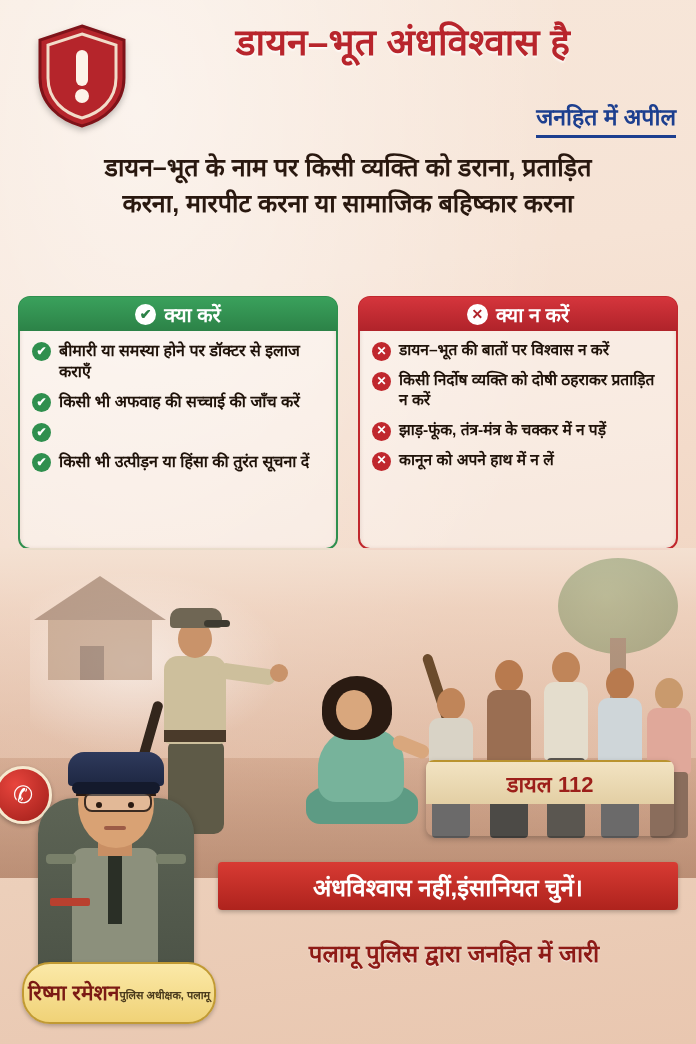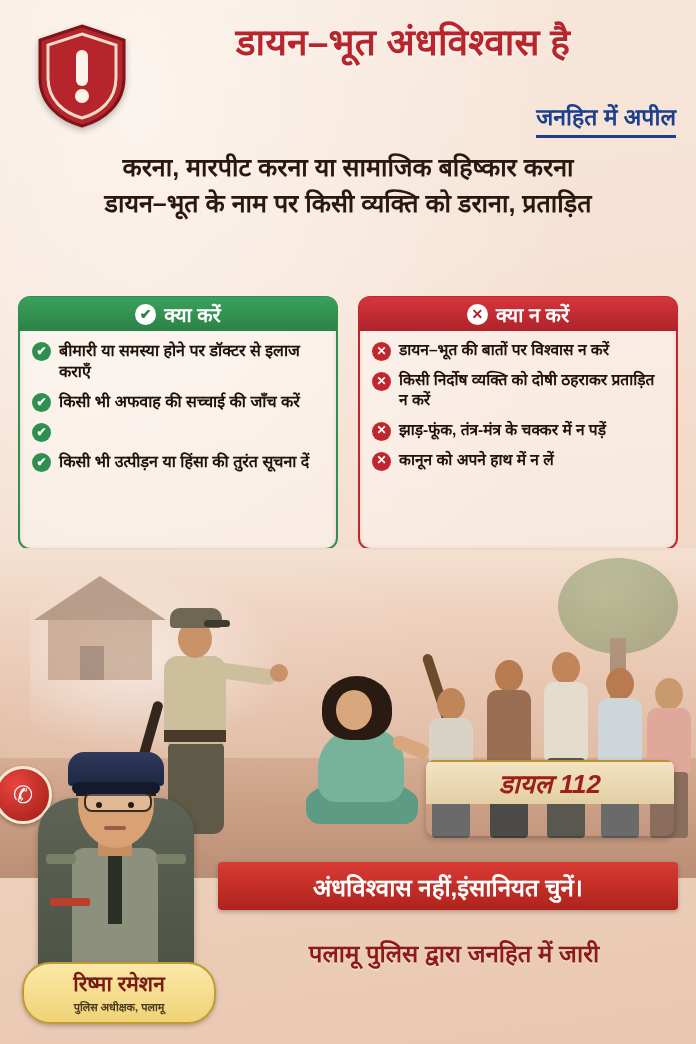--- a/index.html
+++ b/index.html
@@ -151,24 +151,23 @@
     border-radius:8px;overflow:hidden;
     box-shadow:0 3px 6px rgba(0,0,0,.25);
   }
   .dial-top{
     height:34px;background:linear-gradient(180deg,#cf3b35,#ab2520);
     color:#fff;font-size:20px;font-weight:bold;
     display:flex;align-items:center;justify-content:center;
   }
   .dial-bot{
     height:42px;background:linear-gradient(180deg,#f2e3c2,#e3cfa4);
-    color:#9c1f1a;font-size:26px;font-weight:bold;
+    color:#9c1f1a;font-size:22px;font-weight:bold;
     display:flex;align-items:center;justify-content:center;
     border-top:2px solid #b9932f;
-    font-style:italic;
   }
   .phone-badge{
     position:absolute;left:-6px;top:2px;width:52px;height:52px;border-radius:50%;
     background:radial-gradient(circle at 35% 30%, #e8453d, #9e1d18);
     border:3px solid #f6e9cf;
     display:flex;align-items:center;justify-content:center;
     color:#fff;font-size:24px;
     box-shadow:0 2px 4px rgba(0,0,0,.3);
   }
   
@@ -221,21 +220,21 @@
   .off-eye{position:absolute;bottom:236px;width:6px;height:6px;border-radius:50%;background:#2a1b12;}
   .off-eye.l{left:80px;}.off-eye.r{left:112px;}
   .off-mouth{position:absolute;left:88px;bottom:214px;width:22px;height:4px;border-radius:3px;background:#9c5b46;}
   .off-epau{position:absolute;bottom:180px;width:30px;height:10px;border-radius:4px;background:#79806a;}
   .off-epau.l{left:30px;}.off-epau.r{left:140px;}
   .off-stripe{position:absolute;left:34px;bottom:138px;width:40px;height:8px;border-radius:2px;background:#b9402f;}
   .nameplate{
     position:absolute;left:6px;bottom:20px;width:190px;height:58px;
     background:linear-gradient(180deg,#fbe9a8,#f0d277);
     border:2px solid #c19a33;border-radius:28px;
-    display:flex;flex-direction:column;align-items:center;justify-content:center;
+    display:flex;align-items:center;justify-content:center;
     box-shadow:0 2px 4px rgba(0,0,0,.25);
   }
   .nameplate .nm{font-size:21px;font-weight:bold;color:#7b1a14;line-height:1.1;}
   .nameplate .dg{font-size:11px;font-weight:bold;color:#4a3a1c;margin-top:3px;}
 </style>
 </head>
 <body>
 
 <div class="poster">
 
@@ -248,22 +247,22 @@
         <circle cx="46" cy="72" r="7" fill="#fdf3e8"></circle>
       </svg>
     </div>
     <div class="title">डायन–भूत अंधविश्वास है</div>
     <div class="subtitle-wrap">
       <span class="subtitle">जनहित में अपील</span>
     </div>
   </div>
 
   <div class="intro">
+    <div>डायन–भूत के नाम पर किसी व्यक्ति को डराना, प्रताड़ित</div>
     <div>करना, मारपीट करना या सामाजिक बहिष्कार करना</div>
-    <div>डायन–भूत के नाम पर किसी व्यक्ति को डराना, प्रताड़ित</div>
   </div>
 
   <div class="panels">
 
     <div class="panel left">
       <div class="panel-head">
         <span class="head-icon">✔</span>
         <span>क्या करें</span>
       </div>
       <ul>

